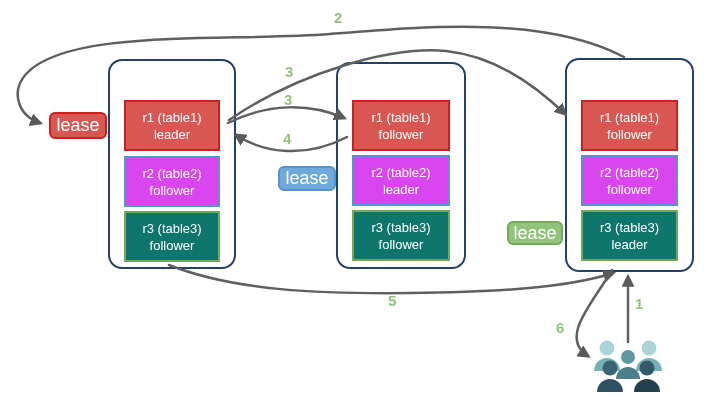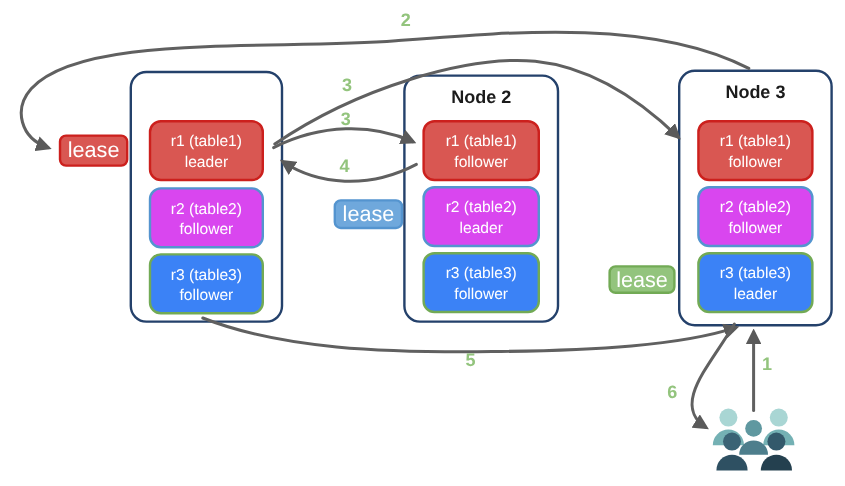--- a/index.html
+++ b/index.html
@@ -9,27 +9,27 @@
   }
   .arrow-layer{position:absolute;left:0;top:0;width:704px;height:405px;pointer-events:none;z-index:3;}
   .node{
     position:absolute;background:#ffffff;border:2px solid #24416b;border-radius:14px;z-index:2;
   }
   .node-title{
     position:absolute;top:9px;left:0;right:0;text-align:center;
     font-size:15px;font-weight:700;color:#1b1b1b;
   }
   .rep{
-    position:absolute;left:14px;right:14px;height:47px;border-radius:10px;
+    position:absolute;left:14px;right:14px;height:47px;border-radius:0;
     display:flex;flex-direction:column;align-items:center;justify-content:center;
     color:#ffffff;font-size:13px;line-height:17px;text-align:center;
   }
   .rep-red{background:#d95752;border:2px solid #cc201d;}
   .rep-blue{background:#d946ef;border:2px solid #5494cf;}
-  .rep-green{background:#3b82f6;border:2px solid #72aa55;}
+  .rep-green{background:#0f766e;border:2px solid #72aa55;}
   .n1 .rep1{top:39px}.n1 .rep2{top:95px}.n1 .rep3{top:150px}
   .n2 .rep1{top:36px}.n2 .rep2{top:91px}.n2 .rep3{top:146px}
   .n3 .rep1{top:40px}.n3 .rep2{top:95px}.n3 .rep3{top:150px}
   .lease{
     position:absolute;z-index:2;display:flex;align-items:center;justify-content:center;
     color:#ffffff;font-size:18px;border-radius:6px;
   }
   .lease-red{left:49px;top:112px;width:54px;height:23px;background:#d95752;border:2px solid #cc201d;}
   .lease-blue{left:278px;top:166px;width:54px;height:21px;background:#6fa8dc;border:2px solid #5494cf;}
   .lease-green{left:507px;top:221px;width:52px;height:20px;background:#93c47d;border:2px solid #72aa55;}
@@ -69,37 +69,35 @@
       <span>r2 (table2)</span>
       <span>follower</span>
     </div>
     <div class="rep rep-green rep3">
       <span>r3 (table3)</span>
       <span>follower</span>
     </div>
   </div>
 
   <div class="node n2" style="left:336px;top:62px;width:126px;height:203px">
-    <div class="node-title">Node 2</div>
     <div class="rep rep-red rep1">
       <span>r1 (table1)</span>
       <span>follower</span>
     </div>
     <div class="rep rep-blue rep2">
       <span>r2 (table2)</span>
       <span>leader</span>
     </div>
     <div class="rep rep-green rep3">
       <span>r3 (table3)</span>
       <span>follower</span>
     </div>
   </div>
 
   <div class="node n3" style="left:565px;top:58px;width:125px;height:210px">
-    <div class="node-title">Node 3</div>
     <div class="rep rep-red rep1">
       <span>r1 (table1)</span>
       <span>follower</span>
     </div>
     <div class="rep rep-blue rep2">
       <span>r2 (table2)</span>
       <span>follower</span>
     </div>
     <div class="rep rep-green rep3">
       <span>r3 (table3)</span>

